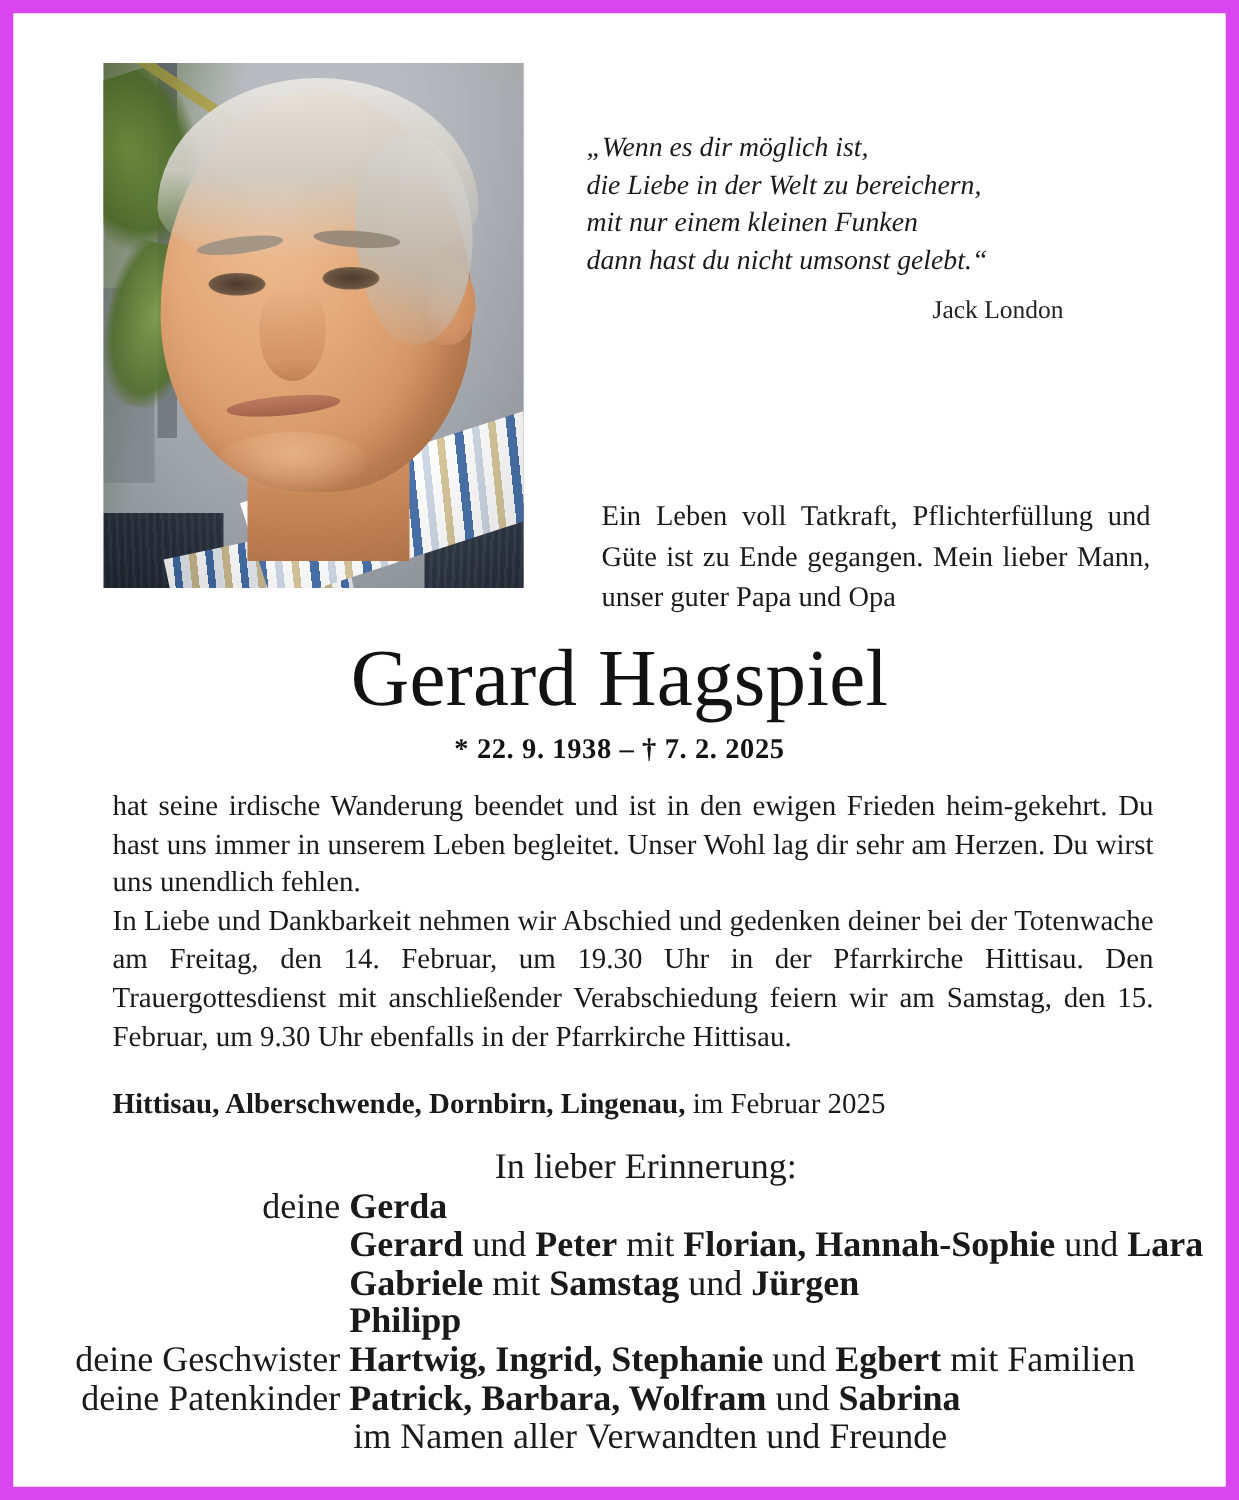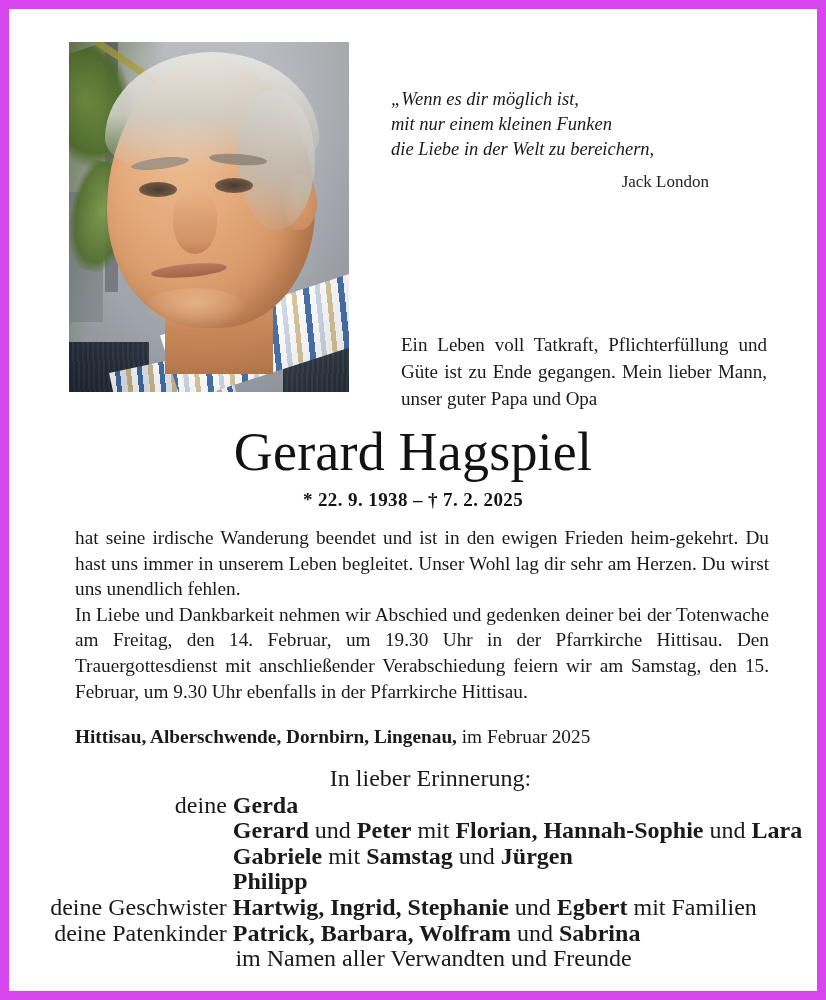--- a/index.html
+++ b/index.html
@@ -367,22 +367,23 @@
       <div class="eyeL"></div>
       <div class="eyeR"></div>
       <div class="nose"></div>
       <div class="mouth"></div>
       <div class="chin"></div>
       <div class="vign"></div>
     </div>
 
     <div class="quote">
       <div class="line">„Wenn es dir möglich ist,</div>
+      <div class="line">die Liebe in der Welt zu bereichern,</div>
       <div class="line">mit nur einem kleinen Funken</div>
-      <div class="line">die Liebe in der Welt zu bereichern,</div>
+      <div class="line">dann hast du nicht umsonst gelebt.“</div>
       <div class="author">Jack London</div>
     </div>
 
     <div class="intro">Ein Leben voll Tatkraft, Pflichterfüllung und Güte ist zu Ende gegangen. Mein lieber Mann, unser guter Papa und Opa</div>
 
     <div class="name">Gerard Hagspiel</div>
     <div class="dates">* 22. 9. 1938 – † 7. 2. 2025</div>
 
     <div class="body-block">
       <p>hat seine irdische Wanderung beendet und ist in den ewigen Frieden heim-gekehrt. Du hast uns immer in unserem Leben begleitet. Unser Wohl lag dir sehr am Herzen. Du wirst uns unendlich fehlen.</p>

